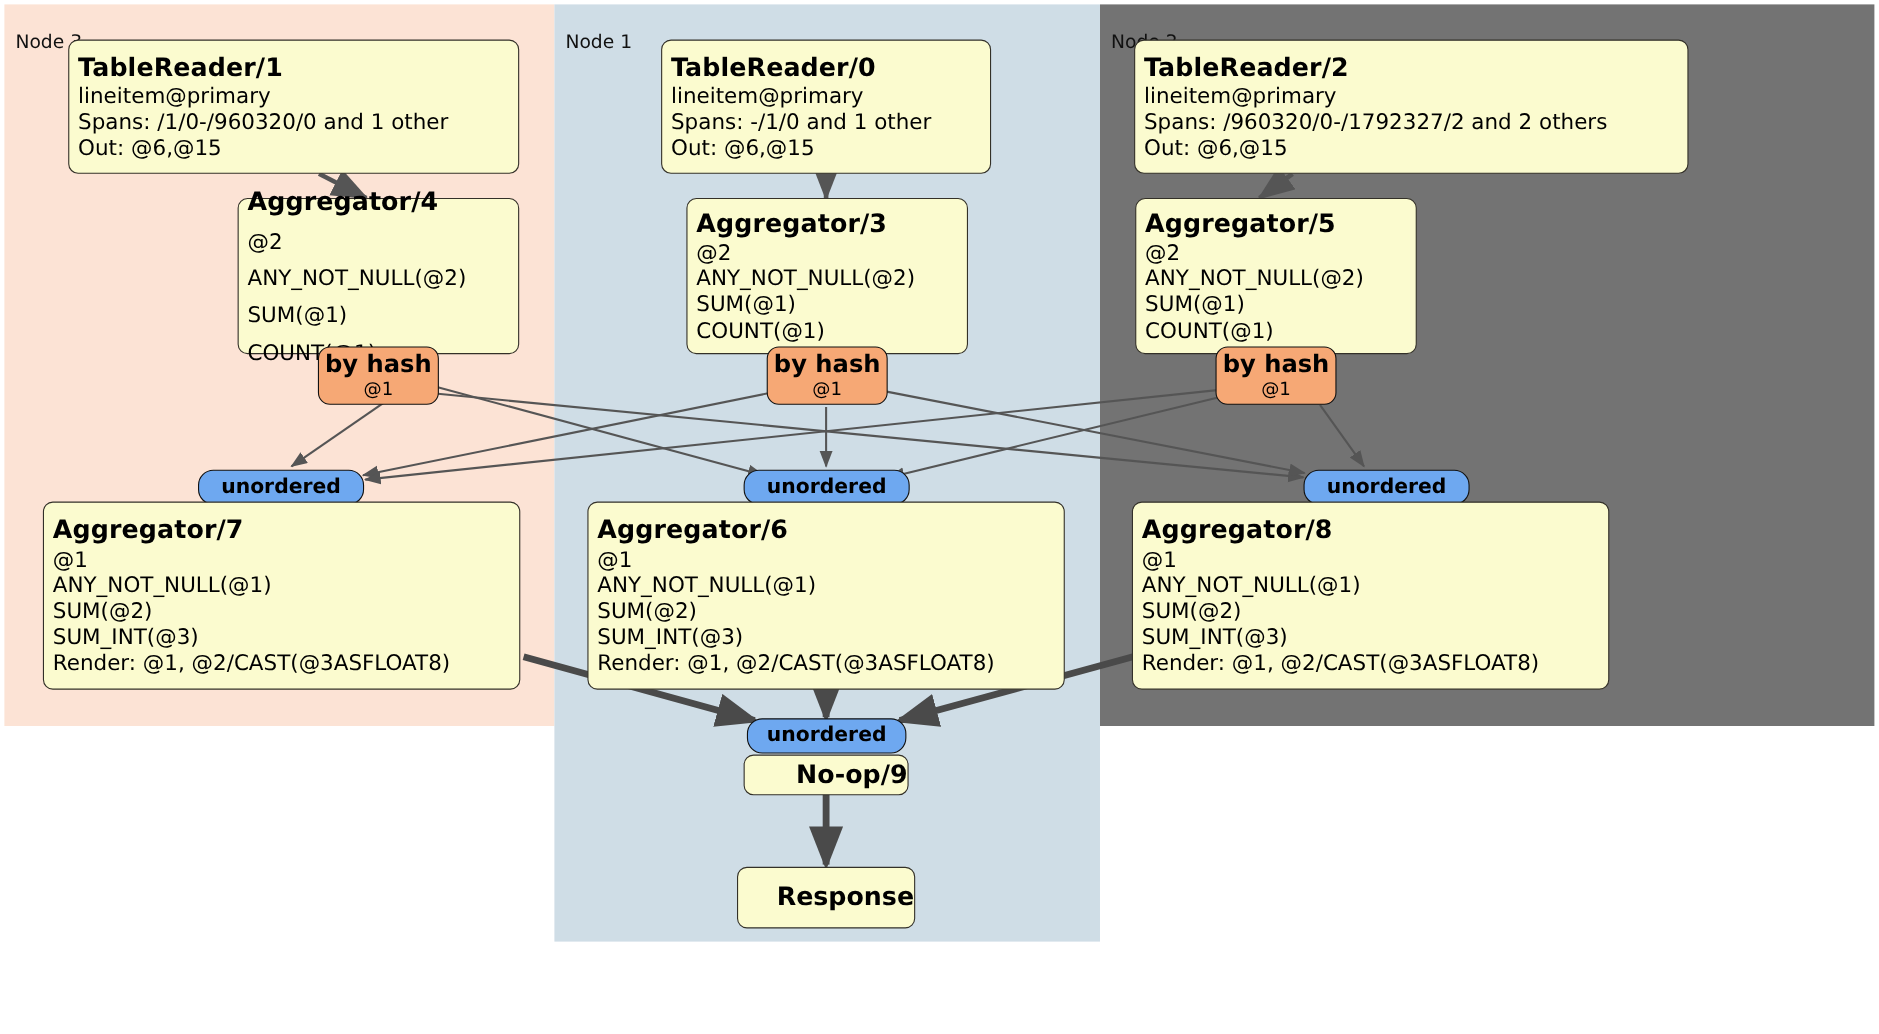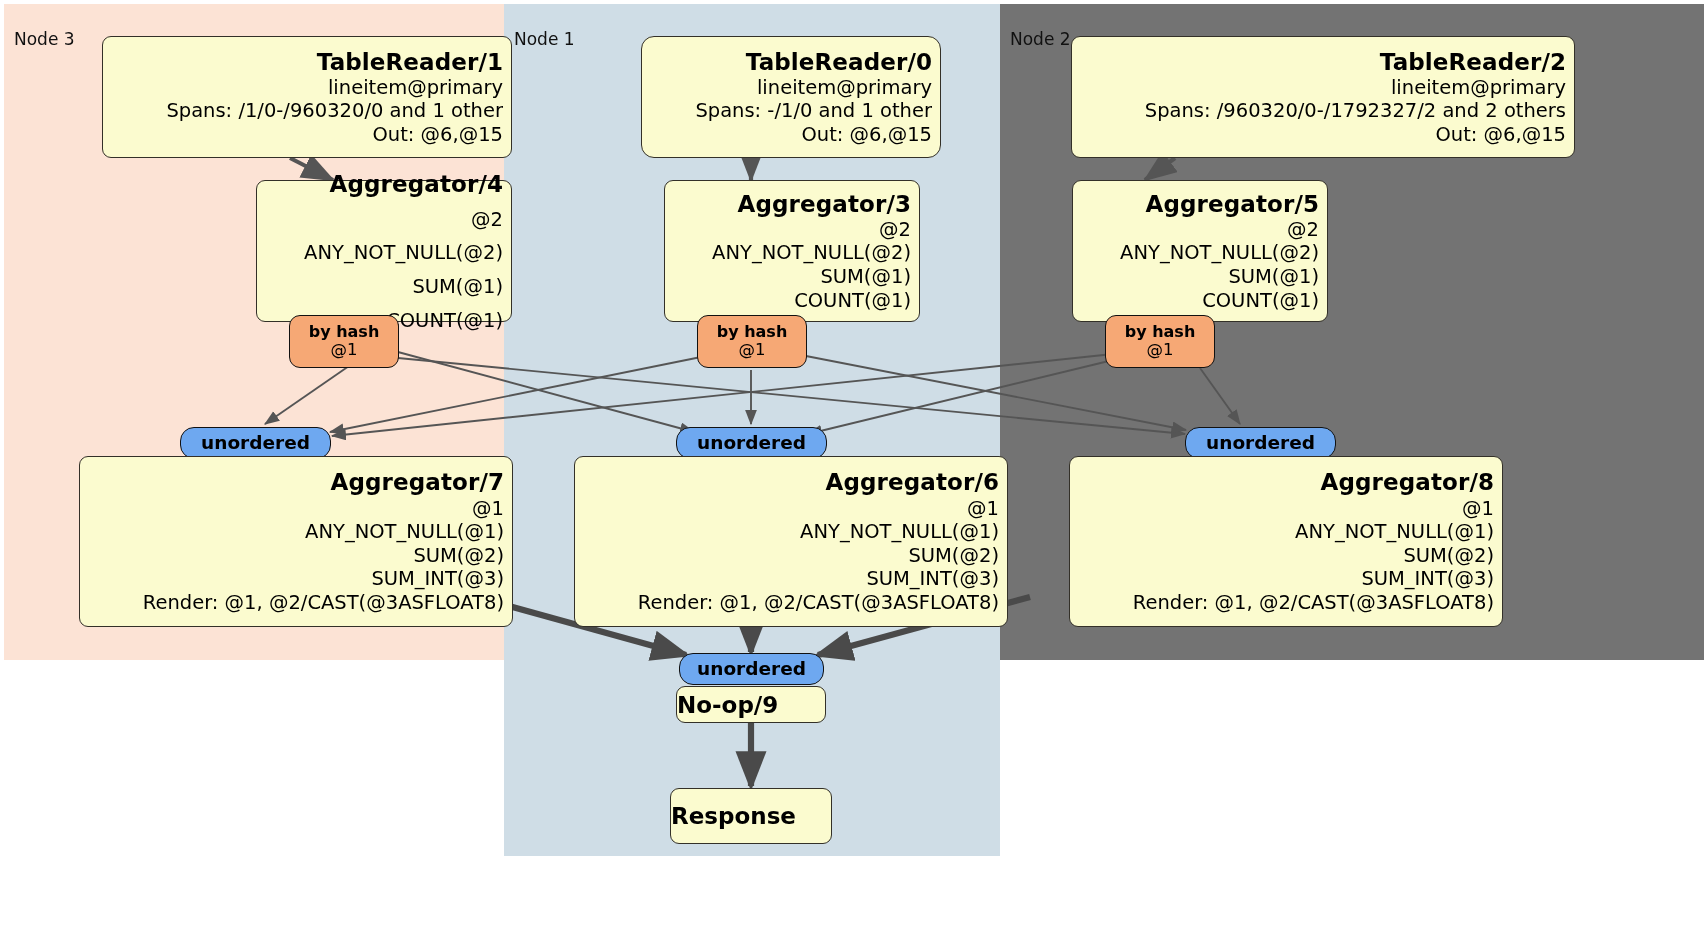--- a/index.html
+++ b/index.html
@@ -16,44 +16,43 @@
     font-size:17px;color:#111;line-height:1.1;white-space:nowrap;margin-top:20px;
   }
 
   
   #edges{position:absolute;left:0;top:0;width:1708px;height:940px;pointer-events:none;}
 
   
   .proc{
     position:absolute;box-sizing:border-box;
     background:#fbfbcf;border:1.6px solid #333028;border-radius:9px;
-    text-align:right;color:#000;
+    text-align:left;color:#000;
     display:flex;flex-direction:column;justify-content:center;
     padding:5px 8px;
-    margin-left:40px;
   }
   .proc .ttl{font-weight:bold;font-size:23px;line-height:1.22;letter-spacing:.1px;}
   .proc .ln{font-size:19.5px;line-height:1.21;white-space:nowrap;}
 
   .small-proc{
     position:absolute;box-sizing:border-box;
     background:#fbfbcf;border:1.6px solid #333028;border-radius:9px;
-    display:flex;align-items:center;justify-content:flex-start;
+    display:flex;align-items:center;justify-content:flex-end;
     font-weight:bold;font-size:23px;color:#000;
   }
 
   
   .badge{
     position:absolute;box-sizing:border-box;
     border:1.6px solid #111;border-radius:13px;
     display:flex;flex-direction:column;align-items:center;justify-content:center;
     color:#000;text-align:center;line-height:1.12;
   }
   .badge-hash{background:#f6a875;border-radius:11px;}
-  .badge-hash .bt{font-weight:bold;font-size:16px;}
+  .badge-hash .bt{font-weight:bold;font-size:22px;}
   .badge-hash .bs{font-size:16.5px;}
   .badge-unord{background:#6ea8f0;border-radius:14px;}
   .badge-unord .bt{font-weight:bold;font-size:18.5px;}
 </style>
 </head>
 <body>
 
 <div id="stage">
 
   <div class="node-panel" style="left:4px;top:4px;width:500px;height:656px;background:#fce3d5;">
@@ -110,21 +109,21 @@
     </g>
   </svg>
 
   <div class="proc" style="left:62px;top:36px;width:410px;height:122px;">
     <div class="ttl">TableReader/1</div>
     <div class="ln">lineitem@primary</div>
     <div class="ln">Spans: /1/0-/960320/0 and 1 other</div>
     <div class="ln">Out: @6,@15</div>
   </div>
 
-  <div class="proc" style="left:601px;top:36px;width:300px;height:122px;border-radius:13px;">
+  <div class="proc" style="left:601px;top:36px;width:300px;height:122px;">
     <div class="ttl">TableReader/0</div>
     <div class="ln">lineitem@primary</div>
     <div class="ln">Spans: -/1/0 and 1 other</div>
     <div class="ln">Out: @6,@15</div>
   </div>
 
   <div class="proc" style="left:1031px;top:36px;width:504px;height:122px;">
     <div class="ttl">TableReader/2</div>
     <div class="ln">lineitem@primary</div>
     <div class="ln">Spans: /960320/0-/1792327/2 and 2 others</div>

